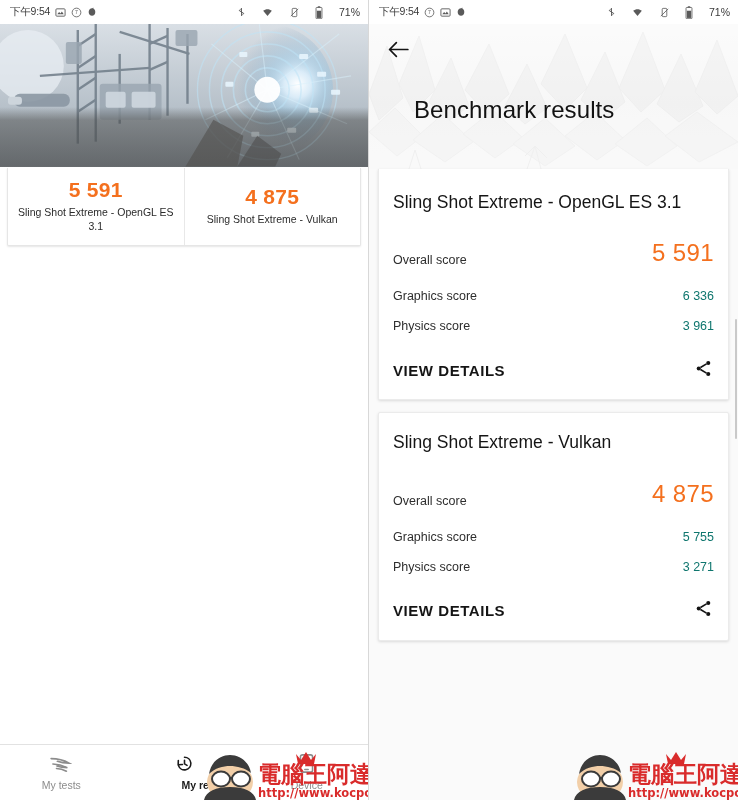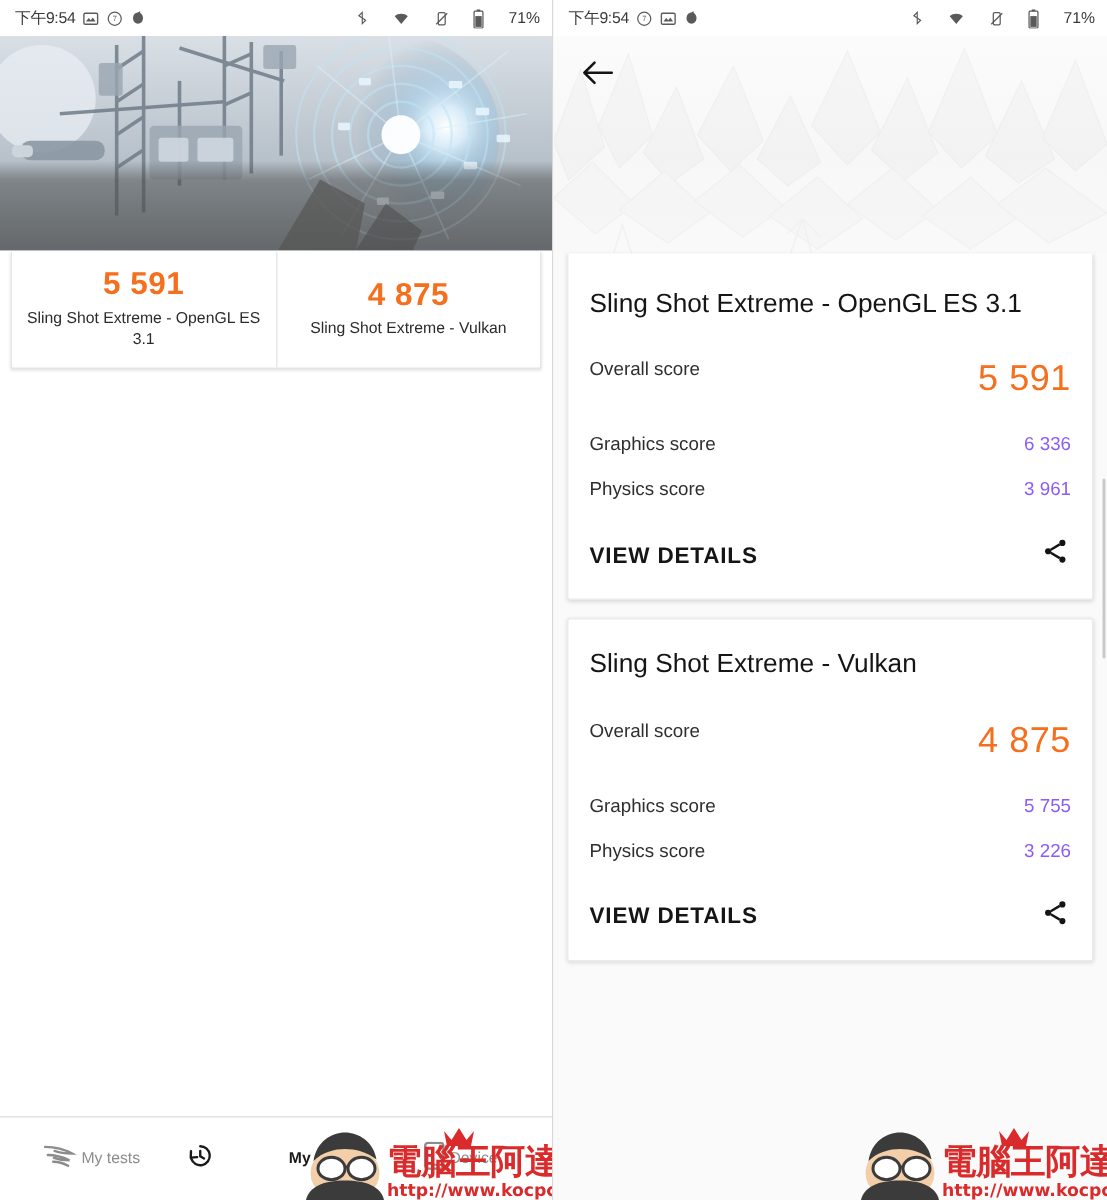--- a/index.html
+++ b/index.html
@@ -66,21 +66,21 @@
   .score-val { font-size: 21px; font-weight: 700; color: #F4701E; letter-spacing: 0.3px; }
   .score-lbl { font-size: 10.5px; color: #2b2b2b; text-align: center; line-height: 1.25; margin-top: 4px; }
 
   
   .bottomnav {
     position: absolute; left: 0; bottom: 0; width: 100%; height: 56px;
     background: #ffffff; border-top: 1px solid #e2e2e2;
     display: flex; align-items: center; z-index: 30;
   }
   .nav-item {
-    flex: 1; display: flex; flex-direction: row;
+    flex: 1; display: flex; flex-direction: column;
     align-items: center; justify-content: center; gap: 3px; height: 100%;
   }
   .nav-label { font-size: 10.5px; line-height: 1; white-space: nowrap; }
   .nav-item.inactive .nav-label { color: #8c8c8c; }
   .nav-item.inactive svg { fill: #8c8c8c; stroke: #8c8c8c; }
   .nav-item.active .nav-label { color: #1a1a1a; font-weight: 700; padding-left: 47px; }
   .nav-item.active svg { fill: #1a1a1a; stroke: #1a1a1a; }
 
   
   .rheader {
@@ -104,22 +104,22 @@
     box-shadow: 0 1px 3px rgba(0,0,0,0.13);
     padding: 18px 14px 4px 14px; margin-bottom: 12px;
   }
   .rcard.first { border-top: none; border-radius: 0 0 2px 2px; margin-top: 0; padding-top: 22px; }
   .rcard-title {
     font-size: 17.5px; color: #151515; font-weight: 400;
     line-height: 1.28; margin-bottom: 26px;
   }
   .score-row { display: flex; align-items: flex-start; margin-bottom: 16px; }
   .score-row .lbl { font-size: 12.5px; color: #2e2e2e; }
-  .score-row .val { margin-left: auto; font-size: 12.5px; color: #8b5cf6; }
-  .score-row.overall { margin-bottom: 22px; align-items: flex-start; gap: 14px; }
+  .score-row .val { margin-left: auto; font-size: 12.5px; color: #0f766e; }
+  .score-row.overall { margin-bottom: 22px; align-items: flex-end; gap: 14px; }
   .score-row.overall .val { font-size: 24px; color: #F4701E; font-weight: 400; letter-spacing: 0.4px; }
   .card-actions {
     display: flex; align-items: center; padding: 10px 0 14px 0;
   }
   .view-details { font-size: 15px; font-weight: 700; color: #151515; letter-spacing: 0.55px; }
   .share-btn { margin-left: auto; display: flex; align-items: center; justify-content: center; width: 22px; height: 22px; }
 
   
   .scrollbar {
     position: absolute; right: 1px; top: 150px; width: 2.5px; height: 120px;
@@ -414,20 +414,21 @@
         </g>
         <rect width="369" height="145" fill="#ffffff" opacity="0.28"></rect>
       </svg>
       <div class="back-btn">
         <span>
           <svg width="21" height="17" viewBox="0 0 24 20">
               <path d="M9.5 2 L1.5 10 L9.5 18 M1.5 10 H23" fill="none" stroke="#141414" stroke-width="2" stroke-linecap="round" stroke-linejoin="round"></path>
             </svg>
         </span>
       </div>
+      <div class="rheader-title">Benchmark results</div>
     </div>
 
     <div class="rbody">
       <div class="scrollbar"></div>
 
       <div class="rcard first">
         <div class="rcard-title">Sling Shot Extreme - OpenGL ES 3.1</div>
         <div class="score-row overall">
           <span class="lbl">Overall score</span>
           <span class="val">5 591</span>
@@ -461,21 +462,21 @@
         <div class="score-row overall">
           <span class="lbl">Overall score</span>
           <span class="val">4 875</span>
         </div>
         <div class="score-row">
           <span class="lbl">Graphics score</span>
           <span class="val">5 755</span>
         </div>
         <div class="score-row">
           <span class="lbl">Physics score</span>
-          <span class="val">3 226</span>
+          <span class="val">3 271</span>
         </div>
         <div class="card-actions">
           <span class="view-details">VIEW DETAILS</span>
           <span class="share-btn">
             <span>
               <svg width="19" height="19" viewBox="0 0 24 24">
                   <circle cx="18" cy="5" r="2.6" fill="#141414"></circle>
                   <circle cx="18" cy="19" r="2.6" fill="#141414"></circle>
                   <circle cx="6" cy="12" r="2.6" fill="#141414"></circle>
                   <line x1="8.2" y1="10.8" x2="15.8" y2="6.2" stroke="#141414" stroke-width="2"></line>

